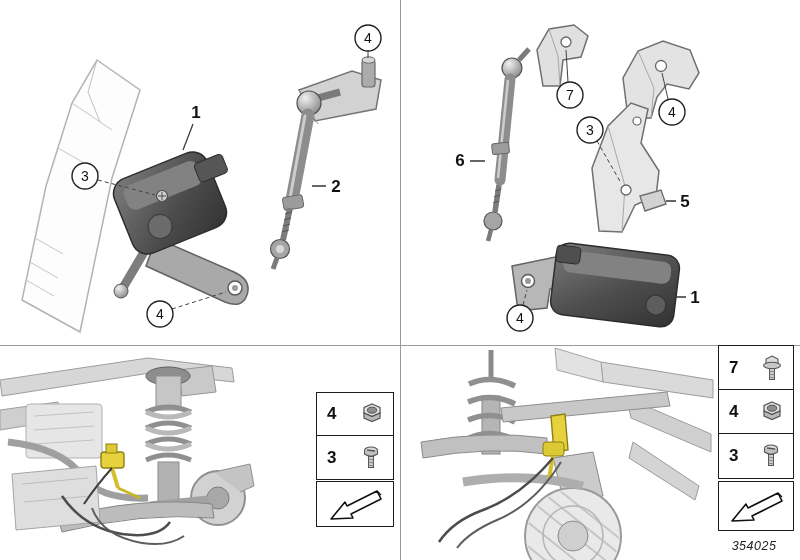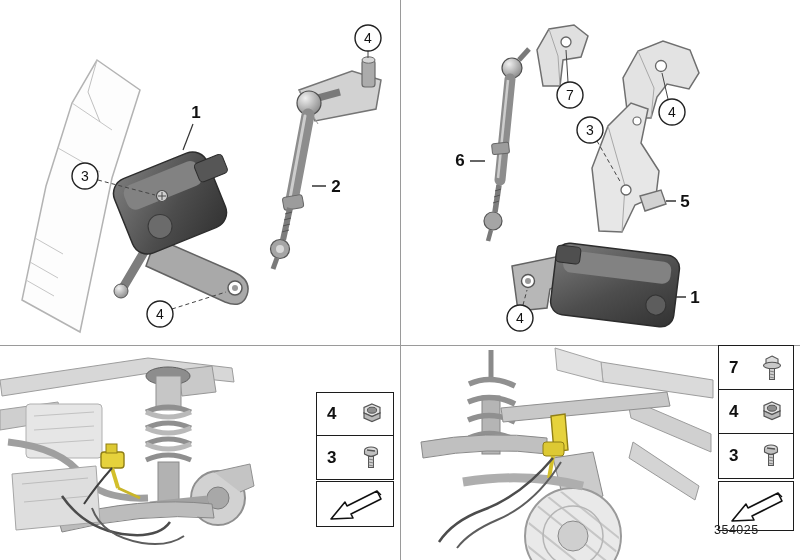--- a/index.html
+++ b/index.html
@@ -328,15 +328,15 @@
       </svg>
     </div>
   </div>
   <div class="arrow-box" style="left:718px;top:481px;width:76px;height:50px;">
     <svg width="64" height="42" viewBox="0 0 64 42">
       <path d="M8,36 L22,19 L24,23 L54,8 L58,16 L28,31 L30,35 Z" fill="#fff" stroke="#111" stroke-width="1.6" stroke-linejoin="round"></path>
       <path d="M54,8 L58,12" fill="none" stroke="#111" stroke-width="1.2"></path>
     </svg>
   </div>
 
-  <div class="part-number" style="left:714px;top:523px;width:80px;text-align:left;">354025</div>
+  <div class="part-number" style="left:714px;top:539px;width:80px;text-align:center;font-style:italic;">354025</div>
 
 </div>
 
 </body></html>

